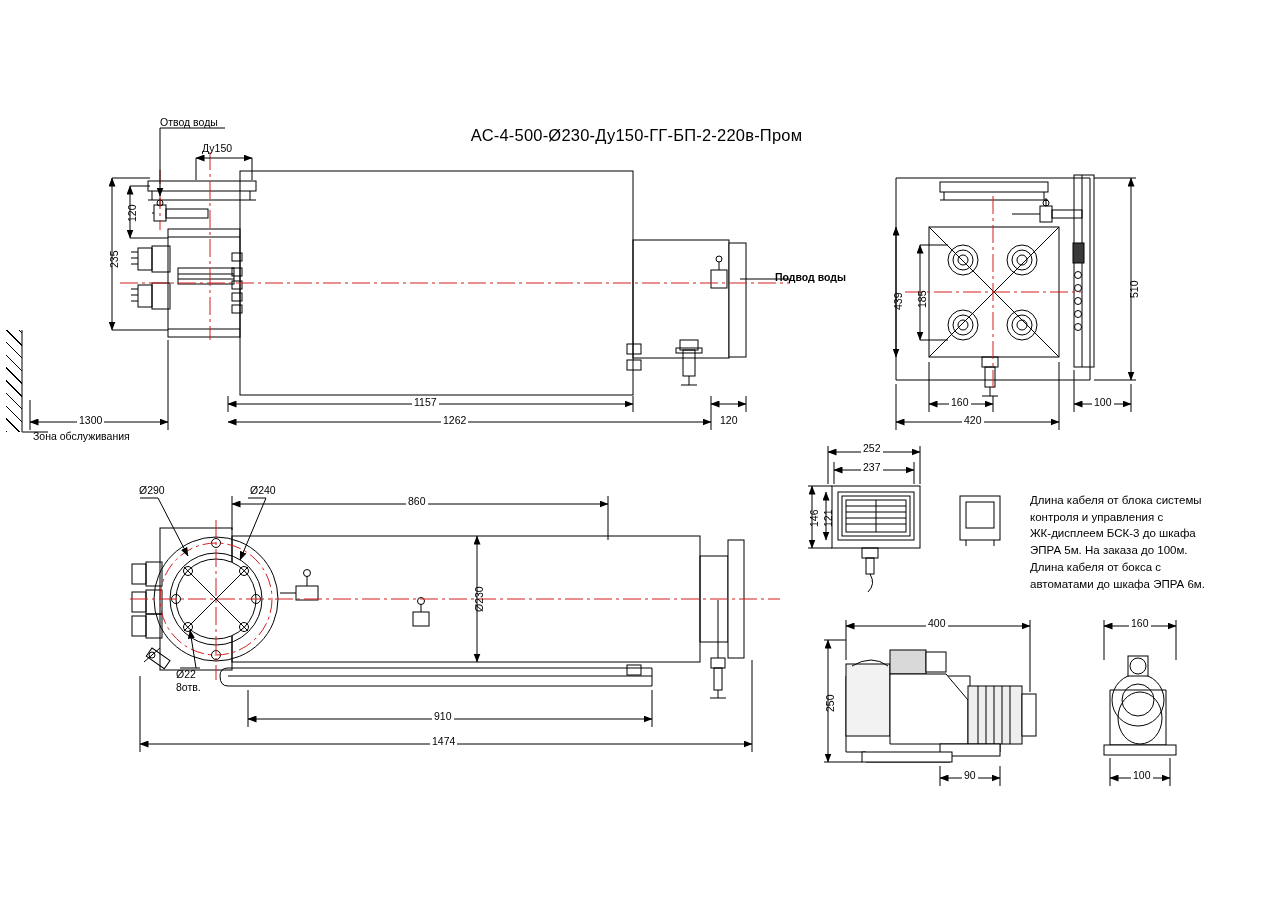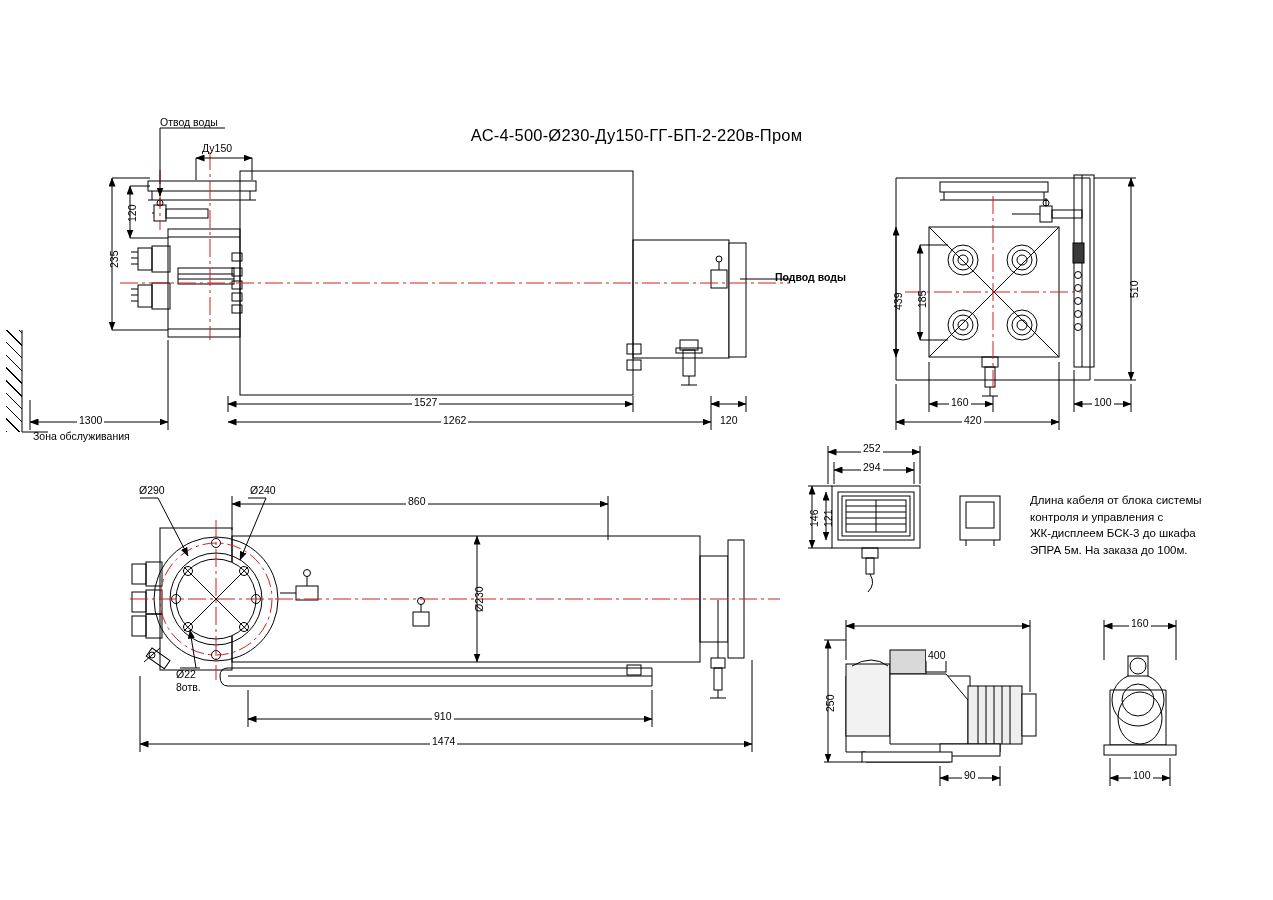--- a/index.html
+++ b/index.html
@@ -413,46 +413,48 @@
   <div class="lbl" style="left:202px;top:142px;">Ду150</div>
   <div class="lbl" style="left:33px;top:430px;">Зона обслуживания</div>
 
   <div class="lbl" style="left:133px;top:484px;margin-left:6px;">Ø290</div>
   <div class="lbl" style="left:250px;top:484px;">Ø240</div>
   <div class="lbl" style="left:176px;top:668px;">Ø22</div>
   <div class="lbl" style="left:176px;top:681px;">8отв.</div>
 
   <div class="lbl vert" style="left:108px;top:268px;">235</div>
   <div class="lbl vert" style="left:126px;top:222px;">120</div>
-  <div class="dimtxt" style="left:412px;top:396px;">1527</div>
+  <div class="dimtxt" style="left:412px;top:396px;">1157</div>
   <div class="dimtxt" style="left:441px;top:414px;text-align:center;">1262</div>
   <div class="dimtxt" style="left:718px;top:414px;">120</div>
   <div class="dimtxt" style="left:77px;top:414px;">1300</div>
 
   <div class="lbl vert" style="left:892px;top:310px;">439</div>
   <div class="lbl vert" style="left:916px;top:308px;">185</div>
   <div class="lbl vert" style="left:1128px;top:298px;">510</div>
   <div class="dimtxt" style="left:949px;top:396px;">160</div>
   <div class="dimtxt" style="left:962px;top:414px;">420</div>
   <div class="dimtxt" style="left:1092px;top:396px;">100</div>
 
   <div class="dimtxt" style="left:406px;top:495px;">860</div>
   <div class="lbl vert" style="left:473px;top:612px;">Ø230</div>
   <div class="dimtxt" style="left:432px;top:710px;">910</div>
   <div class="dimtxt" style="left:430px;top:735px;">1474</div>
 
   <div class="dimtxt" style="left:861px;top:442px;">252</div>
-  <div class="dimtxt" style="left:861px;top:461px;">294</div>
+  <div class="dimtxt" style="left:861px;top:461px;">237</div>
   <div class="lbl vert" style="left:808px;top:527px;">146</div>
   <div class="lbl vert" style="left:822px;top:527px;">121</div>
 
-  <div class="dimtxt" style="left:926px;top:617px;margin-top:32px;">400</div>
+  <div class="dimtxt" style="left:926px;top:617px;">400</div>
   <div class="lbl vert" style="left:824px;top:712px;">250</div>
   <div class="dimtxt" style="left:962px;top:769px;">90</div>
   <div class="dimtxt" style="left:1129px;top:617px;">160</div>
   <div class="dimtxt" style="left:1131px;top:769px;">100</div>
 
   <div class="note" style="left:1030px;top:492px;width:236px;">Длина кабеля от блока системы
 контроля и управления с
 ЖК-дисплеем БСК-3 до шкафа
 ЭПРА 5м. На заказа до 100м.</div>
+  <div class="note" style="left:1030px;top:559px;width:236px;">Длина кабеля от бокса с
+автоматами до шкафа ЭПРА 6м.</div>
 
 </div>
 
 </body></html>

